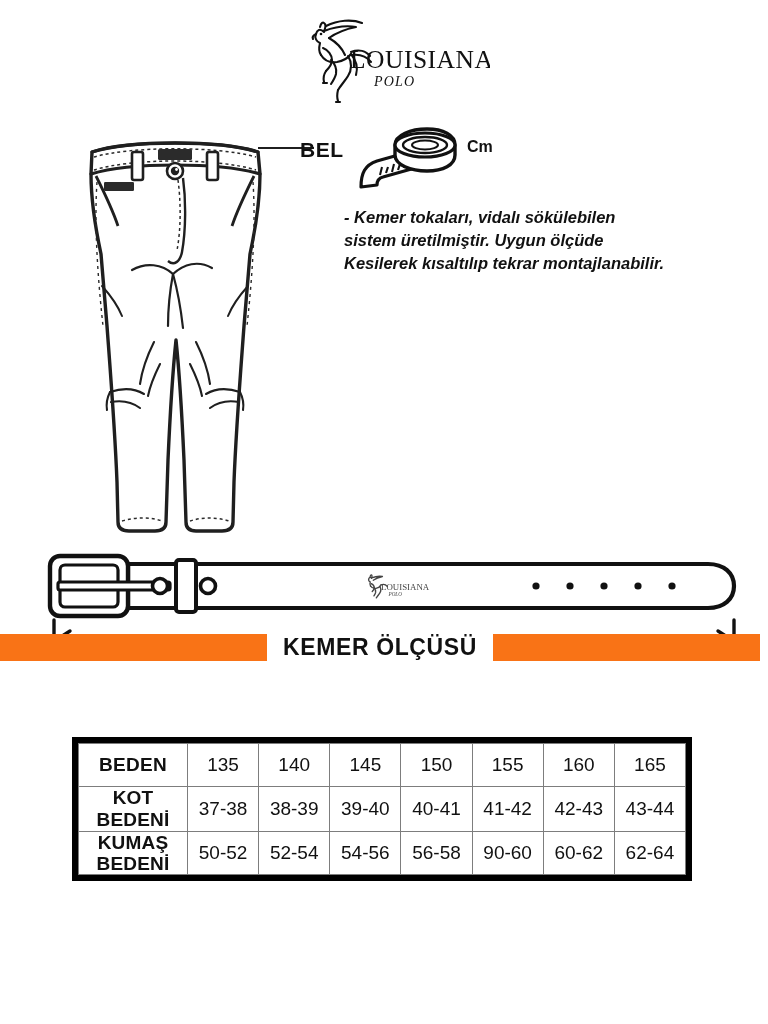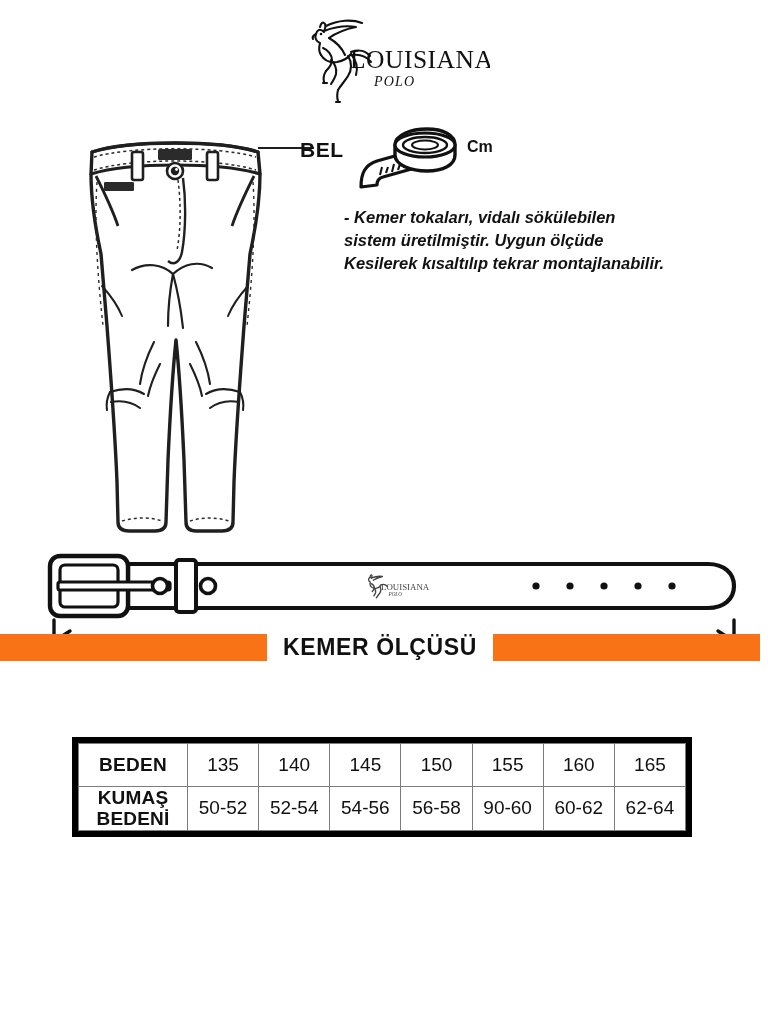--- a/index.html
+++ b/index.html
@@ -405,20 +405,30 @@
       <tr class="row-beden">
         <td class="rowhead big">BEDEN</td>
         <td>135</td>
         <td>140</td>
         <td>145</td>
         <td>150</td>
         <td>155</td>
         <td>160</td>
         <td>165</td>
       </tr>
+      <tr class="row-kot">
+        <td class="rowhead">KOT BEDENİ</td>
+        <td>37-38</td>
+        <td>38-39</td>
+        <td>39-40</td>
+        <td>40-41</td>
+        <td>41-42</td>
+        <td>42-43</td>
+        <td>43-44</td>
+      </tr>
       <tr class="row-kumas">
         <td class="rowhead two-line" style="white-space: pre-line;">KUMAŞ
 BEDENİ</td>
         <td>50-52</td>
         <td>52-54</td>
         <td>54-56</td>
         <td>56-58</td>
         <td>90-60</td>
         <td>60-62</td>
         <td>62-64</td>

